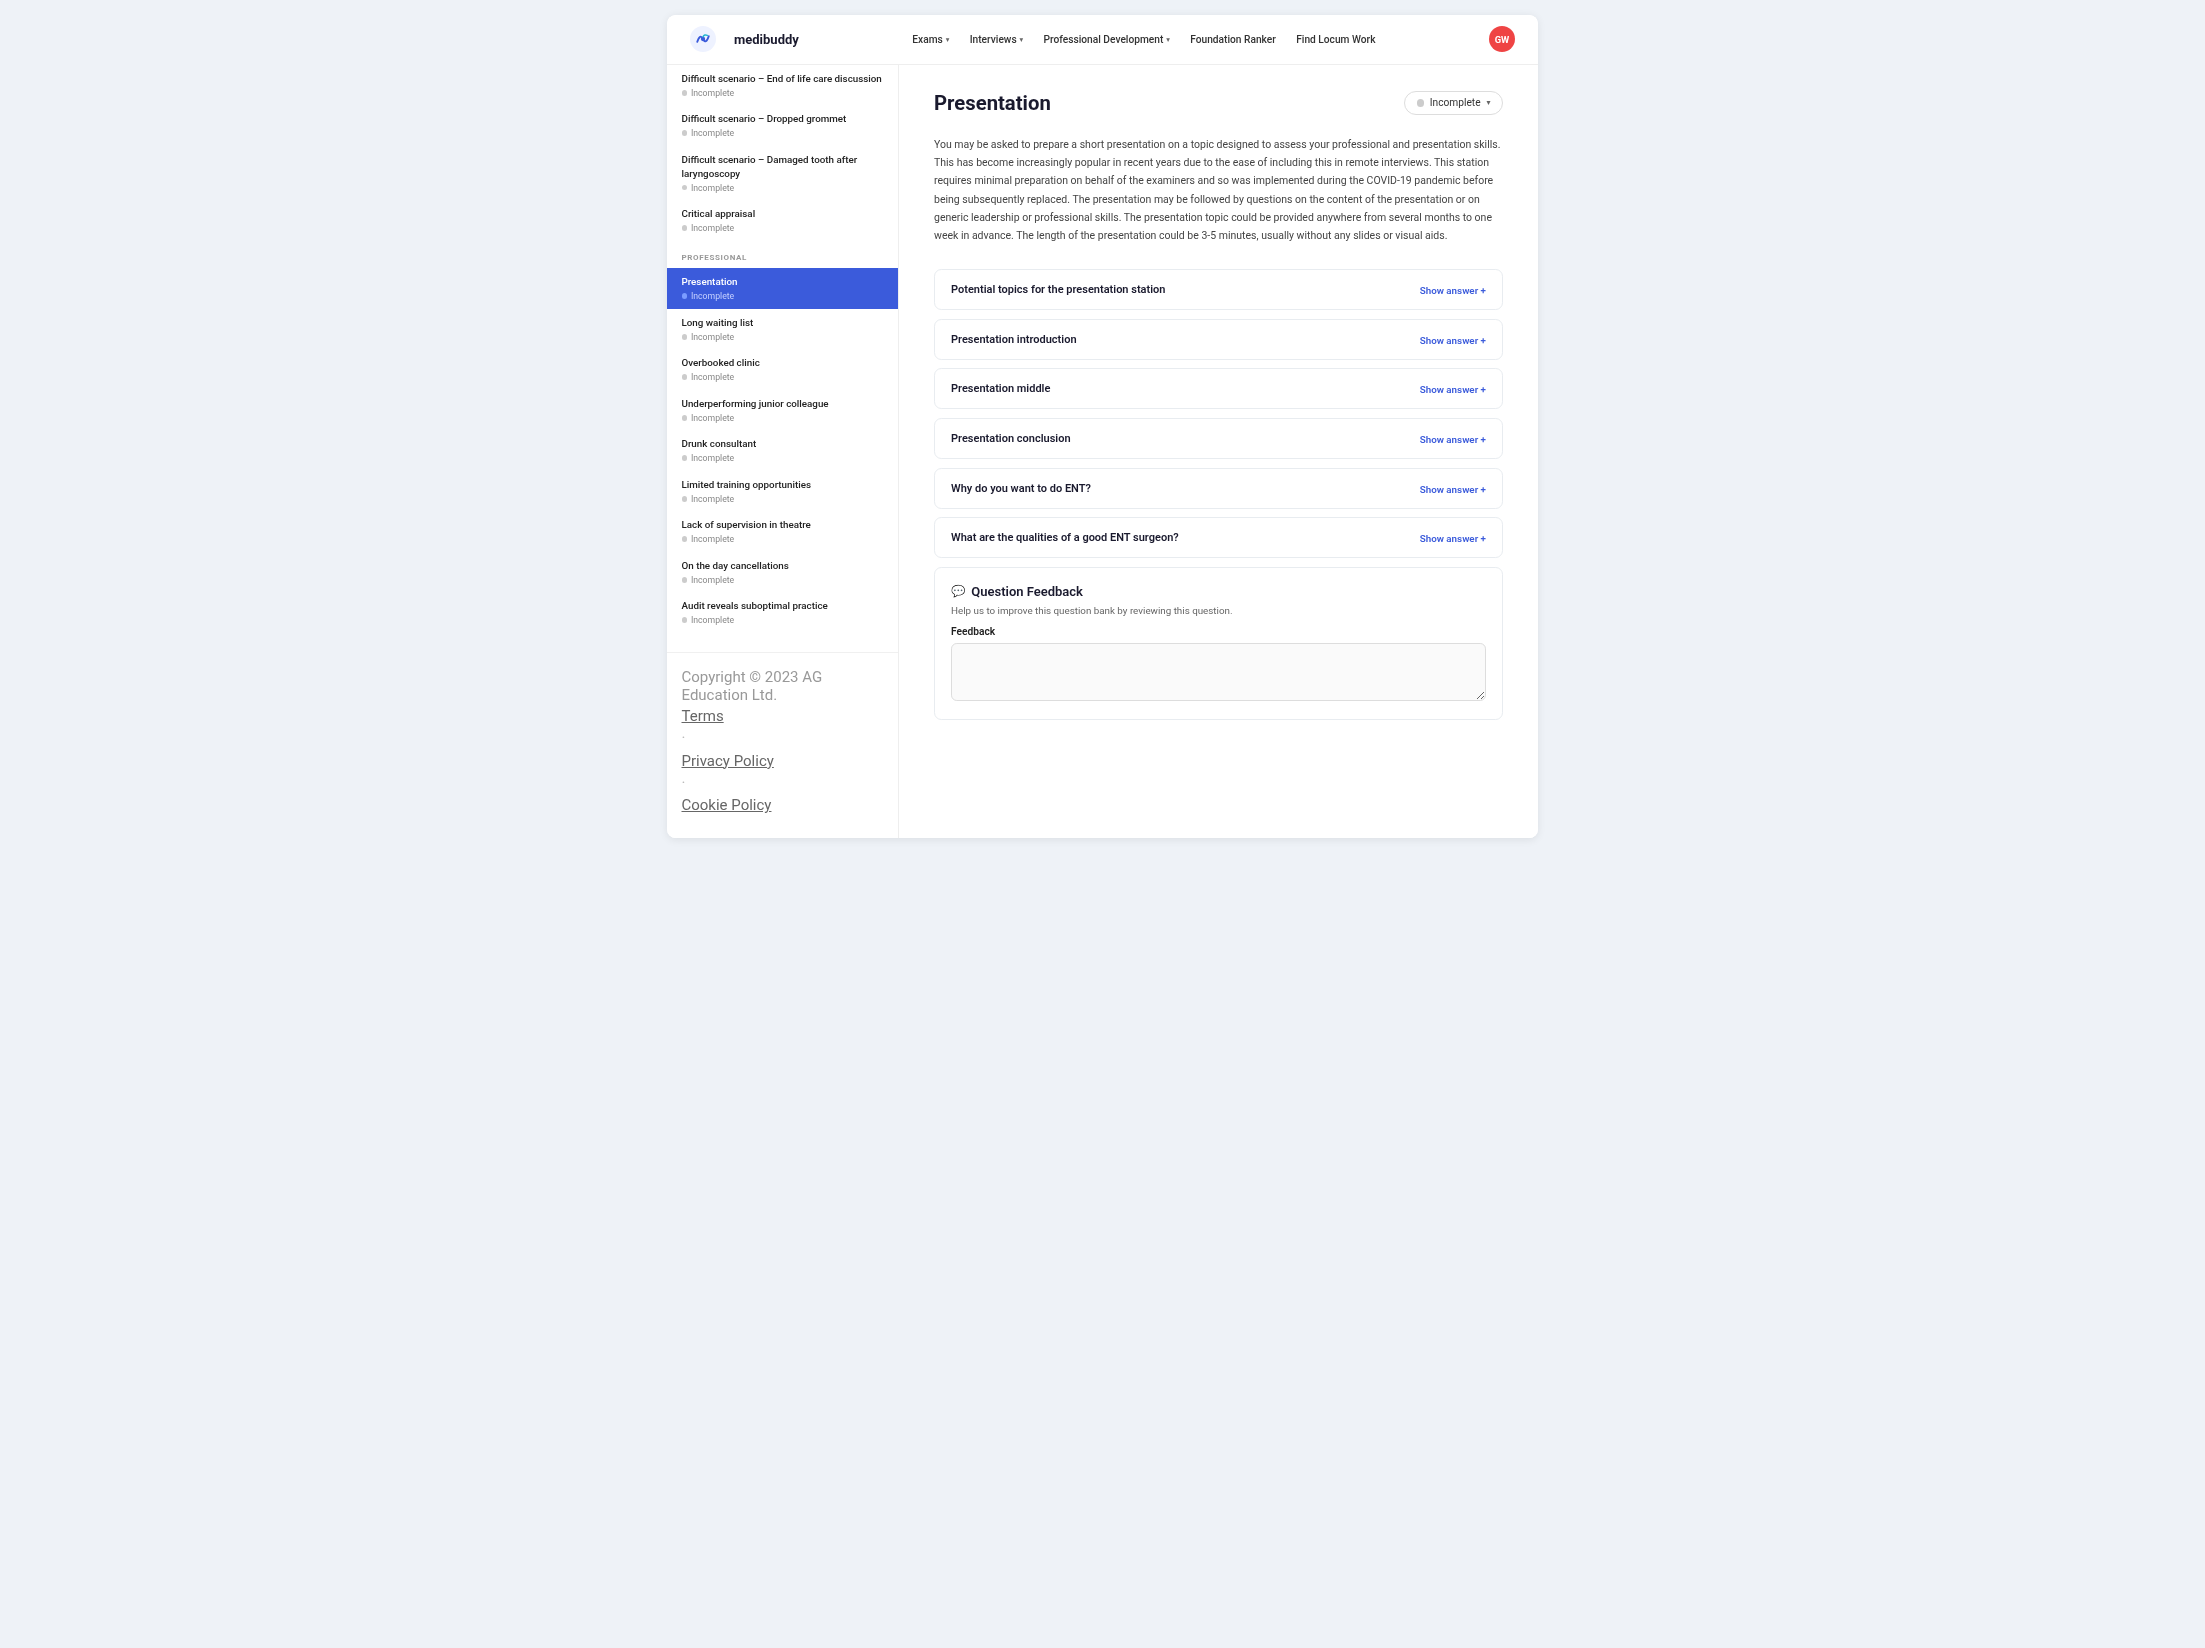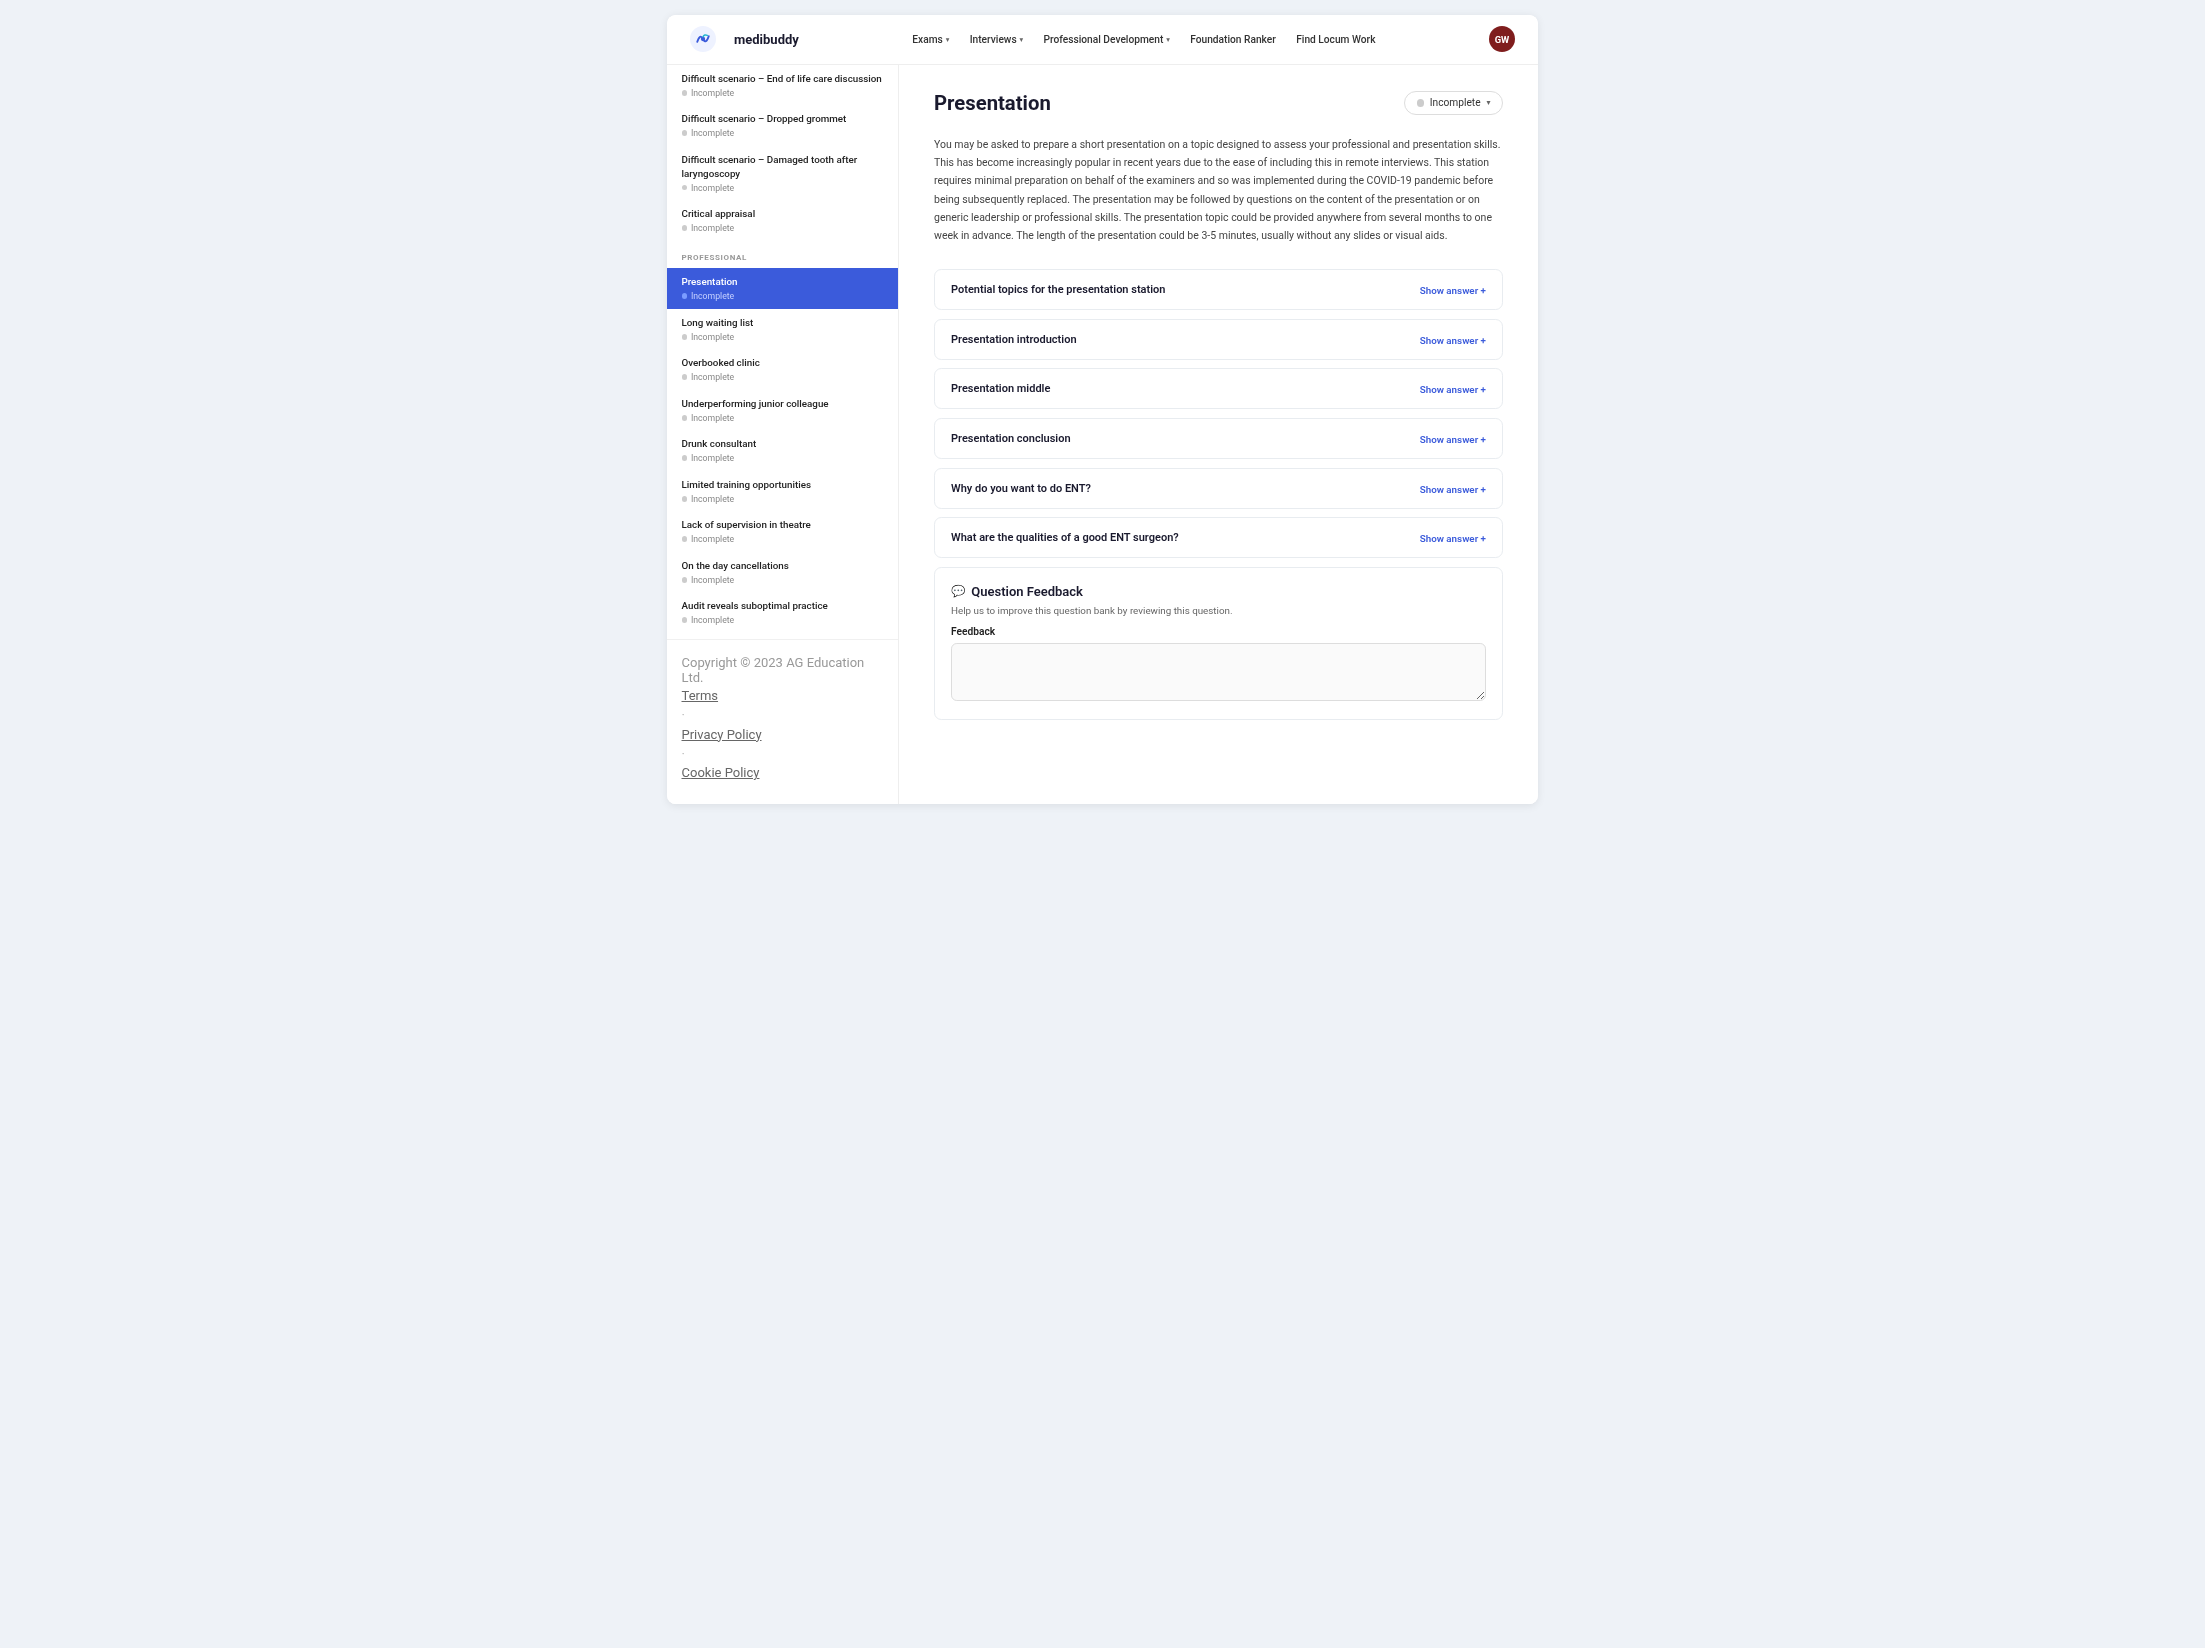--- a/index.html
+++ b/index.html
@@ -58,21 +58,21 @@
       white-space: nowrap;
     }
     .nav-chevron {
       font-size: 7.3px;
       color: #666;
     }
     .avatar {
       width: 26px;
       height: 26px;
       border-radius: 50%;
-      background: #7f1d1d;
+      background: #ef4444;
       color: #fff;
       display: flex;
       align-items: center;
       justify-content: center;
       font-weight: 700;
       font-size: 9.4px;
       cursor: pointer;
     }
     
     .body-layout {
@@ -240,24 +240,24 @@
       border-radius: 5.8px;
       padding: 7.3px 8.7px;
       font-size: 10.2px;
       resize: vertical;
       color: #333;
       background: #fafafa;
     }
     
     .sidebar-footer {
       padding: 14.5px 14.5px 5.8px 14.5px;
-      font-size: 13px;
+      font-size: 15px;
       color: #999;
       border-top: 0.7px solid #f0f0f0;
-      margin-top: 7px;
+      margin-top: 20px;
     }
     .footer-links {
       display: flex;
       gap: 4.4px;
       margin-top: 2.9px;
       flex-wrap: wrap;
       flex-direction: column;
     }
     .footer-link {
       color: #666;

